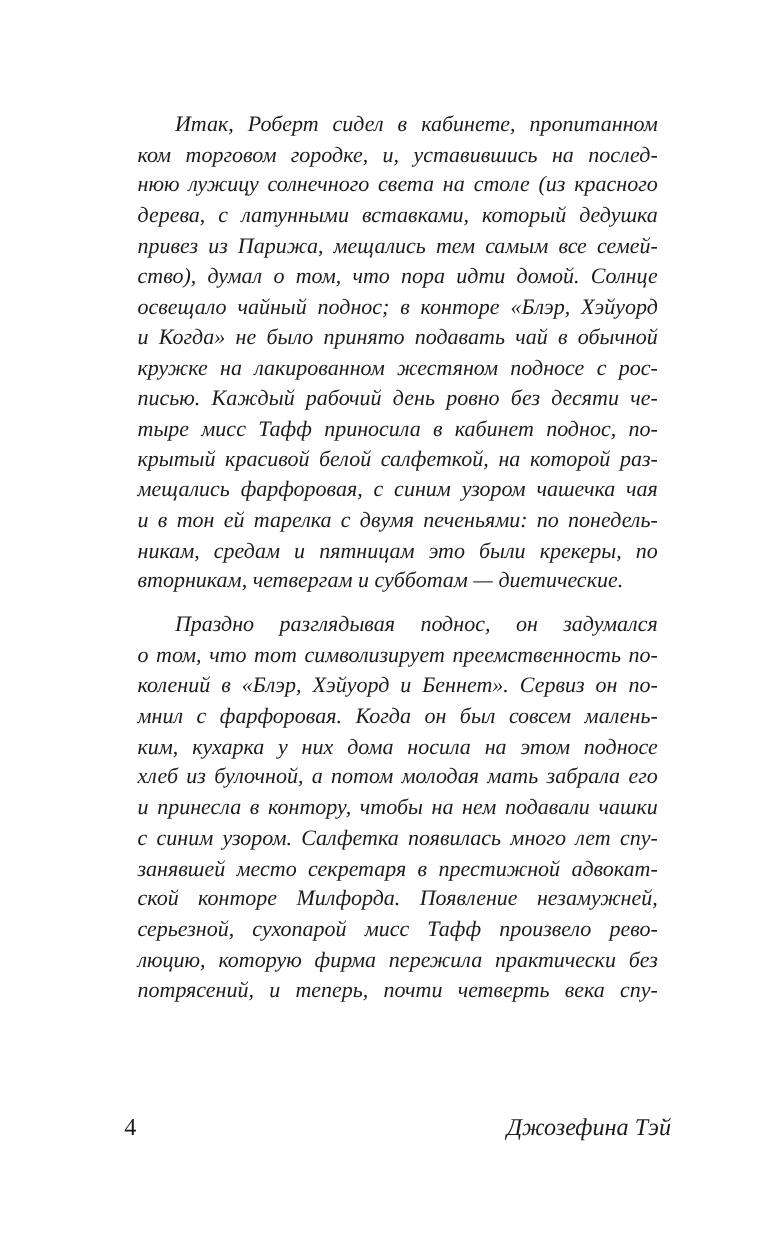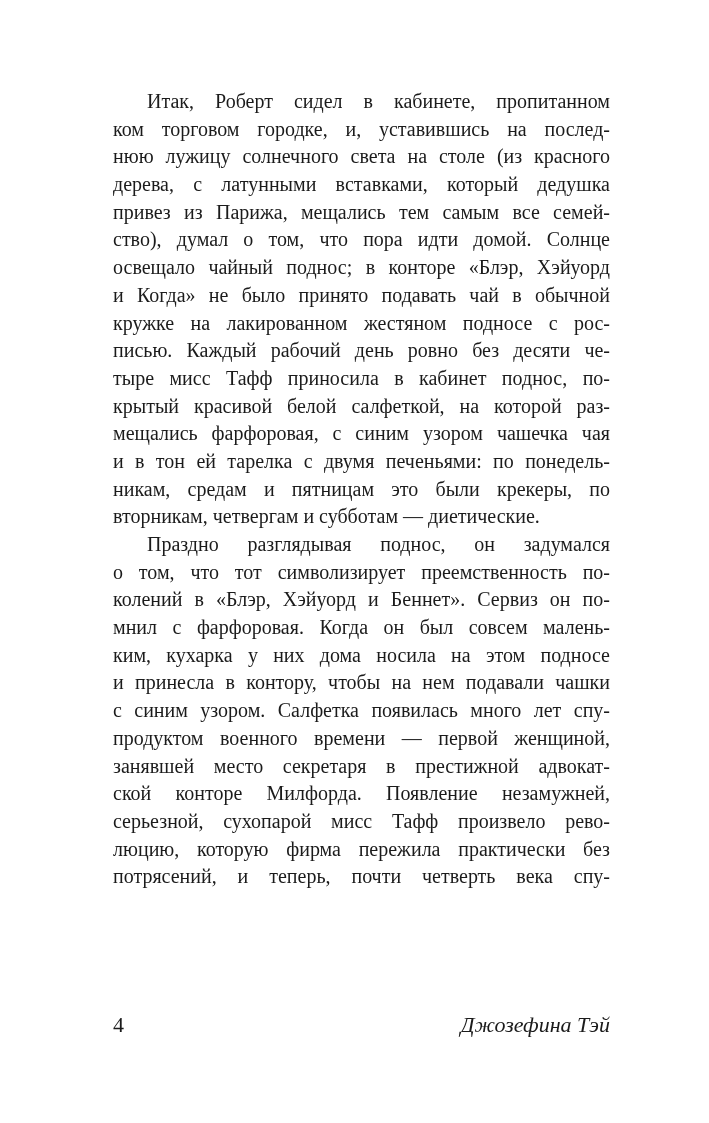--- a/index.html
+++ b/index.html
@@ -17,21 +17,21 @@
     color: #1b1b1b;
   }
   .text-block {
     position: absolute;
     left: 113px;
     top: 88px;
     width: 497px;
     font-size: 20px;
     line-height: 27.69px;
   }
-  .para { margin: 0; padding: 0; }
+  .para { margin: 12px; padding: 0; font-style: italic; }
   .line {
     text-align: justify;
     text-align-last: justify;
     white-space: normal;
   }
   .line.indent { text-indent: 34px; }
   .line.para-end { text-align-last: left; }
   .footer {
     position: absolute;
     left: 113px;
@@ -67,23 +67,23 @@
       <div class="line">и в тон ей тарелка с двумя печеньями: по понедель-</div>
       <div class="line">никам, средам и пятницам это были крекеры, по</div>
       <div class="line para-end">вторникам, четвергам и субботам — диетические.</div>
     </div>
     <div class="para">
       <div class="line indent">Праздно разглядывая поднос, он задумался</div>
       <div class="line">о том, что тот символизирует преемственность по-</div>
       <div class="line">колений в «Блэр, Хэйуорд и Беннет». Сервиз он по-</div>
       <div class="line">мнил с фарфоровая. Когда он был совсем малень-</div>
       <div class="line">ким, кухарка у них дома носила на этом подносе</div>
+      <div class="line">хлеб из булочной, а потом молодая мать забрала его</div>
       <div class="line">и принесла в контору, чтобы на нем подавали чашки</div>
       <div class="line">с синим узором. Салфетка появилась много лет спу-</div>
-      <div class="line">продуктом военного времени — первой женщиной,</div>
       <div class="line">занявшей место секретаря в престижной адвокат-</div>
       <div class="line">ской конторе Милфорда. Появление незамужней,</div>
       <div class="line">серьезной, сухопарой мисс Тафф произвело рево-</div>
       <div class="line">люцию, которую фирма пережила практически без</div>
       <div class="line">потрясений, и теперь, почти четверть века спу-</div>
     </div>
   </main>
 
   <footer class="footer">
     <span class="page-num">4</span>

